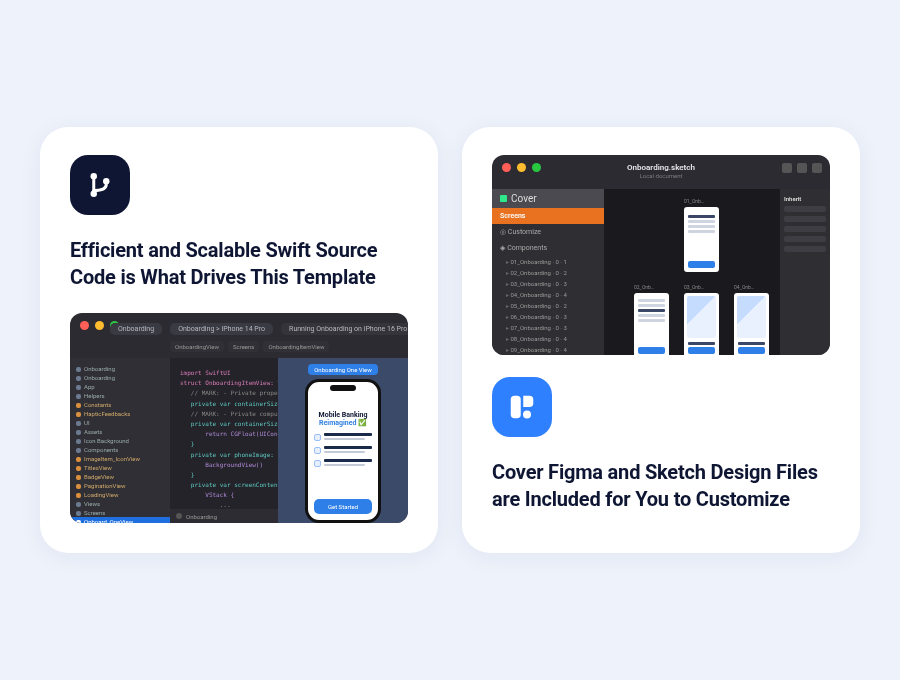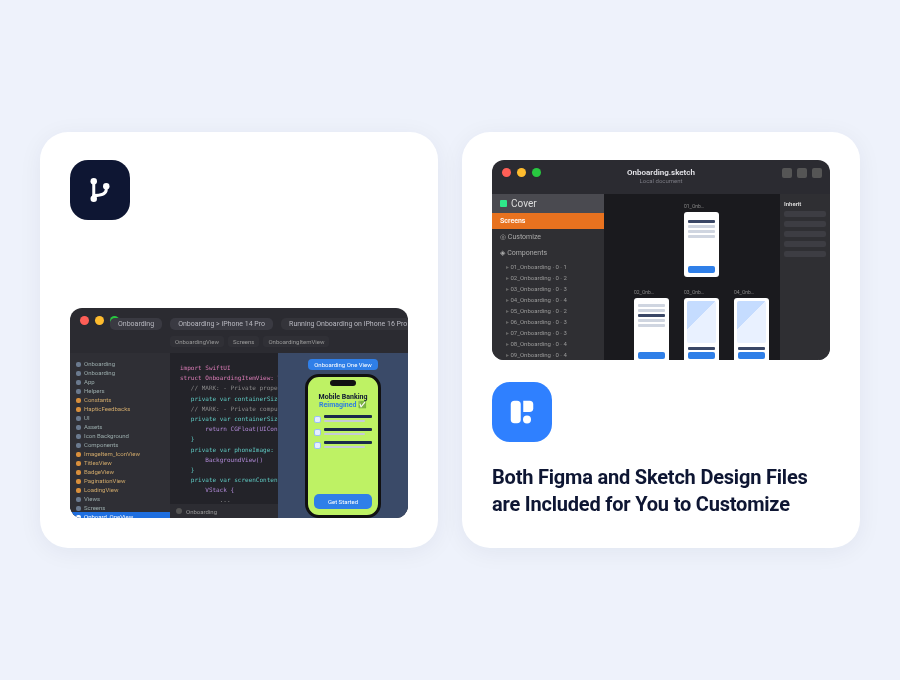--- a/index.html
+++ b/index.html
@@ -59,22 +59,22 @@
     background:#232329; padding:10px 10px; overflow:hidden;
   }
   .codeline { font-size:6px; line-height:1.7; white-space:pre; font-family:monospace; }
   .cl-pink{color:#d97bb5}.cl-teal{color:#5ec7c0}.cl-purple{color:#b28bd9}.cl-grey{color:#888}
   .preview {
     position:absolute; top:45px; right:0; bottom:0; width:130px;
     background:#3a4a68; display:flex; flex-direction:column; align-items:center;
   }
   .prev-pill{ margin:6px 0 4px; background:#2f7fe8; color:#fff; font-size:6px; padding:2px 6px; border-radius:4px;}
   .phone {
-    width:76px; height:150px; background:#bef264; border-radius:14px; border:3px solid #111;
-    position:relative; padding:8px 6px 6px; display:flex; flex-direction:column; align-items:center;
+    width:76px; height:150px; background:#ffffff; border-radius:14px; border:3px solid #111;
+    position:relative; padding:21px 6px 6px; display:flex; flex-direction:column; align-items:center;
   }
   .notch{position:absolute;top:3px;left:50%;transform:translateX(-50%);width:26px;height:6px;background:#111;border-radius:4px;}
   .phone h5{font-size:7px;font-weight:700;color:#0e1633;text-align:center;margin-top:8px;line-height:1.2;}
   .phone h5 .accent{color:#2f7fe0;}
   .feat{display:flex;gap:3px;align-items:flex-start;margin-top:5px;width:100%;}
   .feat .sq{width:7px;height:7px;background:#e6efff;border:1px solid #9bc0f5;border-radius:2px;flex:0 0 auto;margin-top:1px;}
   .feat .lines{flex:1;}
   .feat .l1{height:3px;background:#1a2a4a;border-radius:1px;margin-bottom:2px;}
   .feat .l2{height:2px;background:#c5cbd6;border-radius:1px;width:85%;}
   .phone-btn{margin-top:auto;background:#2f7fe8;color:#fff;font-size:6px;padding:4px 0;border-radius:5px;width:100%;text-align:center;}
@@ -130,20 +130,21 @@
   <div class="card">
     <div class="icon-wrap icon-dark">
       <svg viewBox="0 0 24 24" fill="none" stroke="#fff" stroke-width="2.4" stroke-linecap="round">
         <circle cx="7" cy="5" r="2.6" fill="#fff" stroke="none"></circle>
         <circle cx="7" cy="19" r="2.6" fill="#fff" stroke="none"></circle>
         <circle cx="17" cy="9" r="2.6" fill="#fff" stroke="none"></circle>
         <path d="M7 7.6 V16.4"></path>
         <path d="M17 11.6 C17 15 13 16.4 7 16.4"></path>
       </svg>
     </div>
+    <h3 class="title">Efficient and Scalable Swift Source Code is What Drives This Template</h3>
 
     <div class="pic picA">
       <div class="traffic">
         <span class="t-r"></span>
           <span class="t-y"></span>
           <span class="t-g"></span>
       </div>
       <div class="xc-top">
         <div class="pill">Onboarding</div>
         <div class="pill">Onboarding &gt; iPhone 14 Pro</div>
@@ -340,16 +341,16 @@
       </div>
     </div>
 
     <div class="icon-wrap icon-blue">
       <svg viewBox="0 0 24 24">
         <rect x="3" y="3" width="8" height="18" rx="3" fill="#fff"></rect>
         <path d="M13 3 h5 a3 3 0 0 1 3 3 v3 a3 3 0 0 1 -3 3 h-5 Z" fill="#fff"></path>
         <circle cx="16" cy="18" r="3.2" fill="#fff"></circle>
       </svg>
     </div>
-    <h3 class="title">Both Figma and Sketch Design Files are Included for You to Customize</h3>
+    <h3 class="title">Cover Figma and Sketch Design Files are Included for You to Customize</h3>
   </div>
 
 </div>
 
 </body></html>

